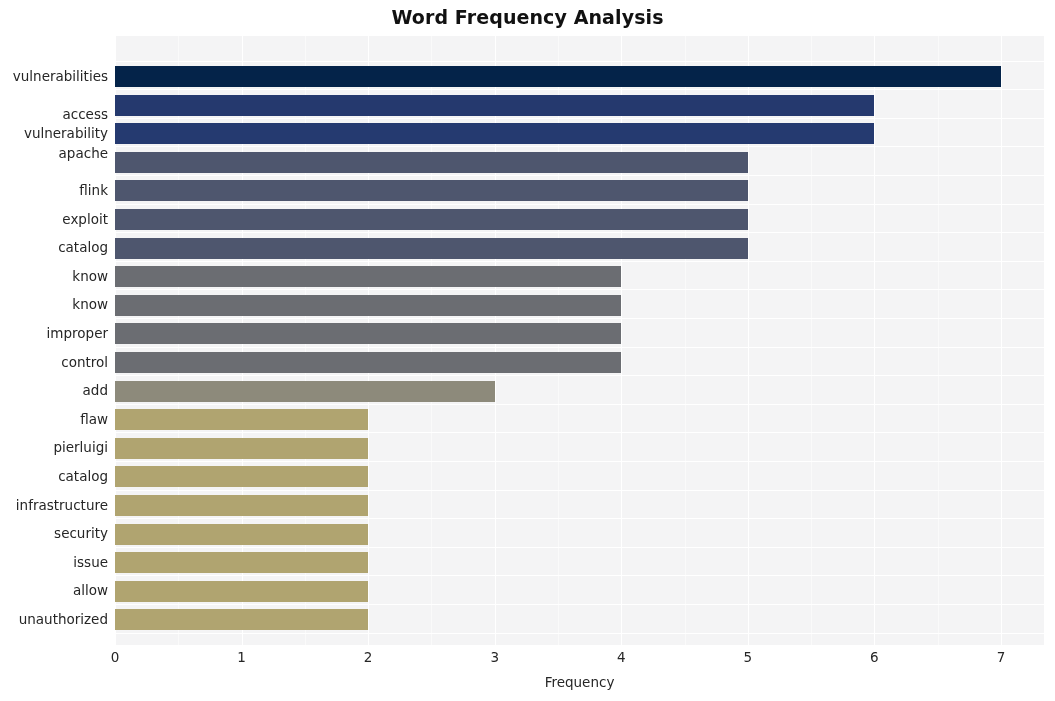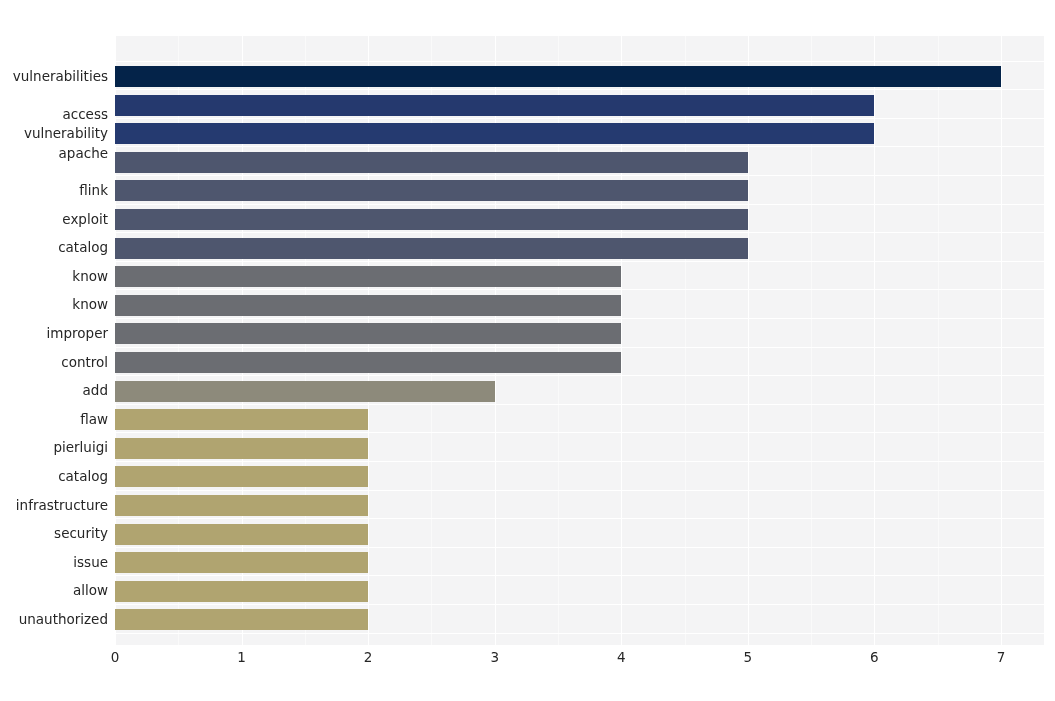--- a/index.html
+++ b/index.html
@@ -124,20 +124,21 @@
     text-align: center;
     font-size: 13.5px;
     color: #262626;
   }
 </style>
 </head>
 <body>
 
 <div id="figure">
 
+  <div id="chart-title">Word Frequency Analysis</div>
 
   <div id="plot-area">
     <div id="grid-layer">
         <div class="gridline-v" style="left: 0px;"></div>
         <div class="gridline-v minor" style="left: 63.2834px;"></div>
         <div class="gridline-v" style="left: 126.567px;"></div>
         <div class="gridline-v minor" style="left: 189.85px;"></div>
         <div class="gridline-v" style="left: 253.134px;"></div>
         <div class="gridline-v minor" style="left: 316.417px;"></div>
         <div class="gridline-v" style="left: 379.7px;"></div>
@@ -261,14 +262,15 @@
       <div class="xtick" style="left: 115px;">0</div>
       <div class="xtick" style="left: 241.567px;">1</div>
       <div class="xtick" style="left: 368.134px;">2</div>
       <div class="xtick" style="left: 494.7px;">3</div>
       <div class="xtick" style="left: 621.267px;">4</div>
       <div class="xtick" style="left: 747.834px;">5</div>
       <div class="xtick" style="left: 874.401px;">6</div>
       <div class="xtick" style="left: 1000.97px;">7</div>
     </div>
 
+  <div id="xlabel">Frequency</div>
 
 </div>
 
 </body></html>

